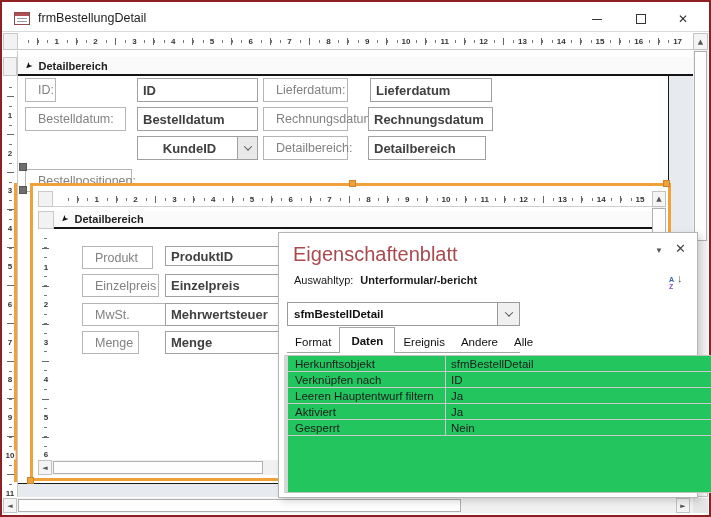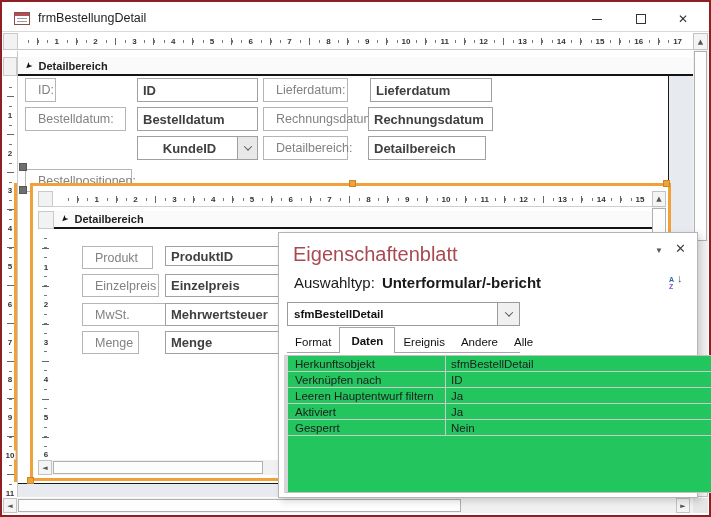--- a/index.html
+++ b/index.html
@@ -73,21 +73,21 @@
            font-family:"DejaVu Sans",sans-serif; font-size:7px; color:#555; }
   .sb-thumb{ background:#fdfdfd; border:1px solid #b0b0b0; }
   .z40{ z-index:40; } .z9{ z-index:9; }
 
   
   .panel{ left:278px; top:232px; width:420px; height:266px; background:#fff; border:1px solid #b5b5b5;
           box-shadow:3px 3px 7px rgba(0,0,0,.16); z-index:50; }
   .ps-title{ position:absolute; left:14px; top:10px; font-size:20px; color:#a84a50; }
   .ps-collapse{ position:absolute; left:376px; top:13px; font-size:8px; color:#555; }
   .ps-close{ position:absolute; left:396px; top:8px; font-size:13px; color:#444; }
-  .ps-seltype{ position:absolute; left:15px; top:41px; font-size:15px; color:#1a1a1a; }
+  .ps-seltype{ position:absolute; left:15px; top:41px; font-size:11px; color:#1a1a1a; }
   .ps-selval{ font-weight:bold; margin-left:7px; }
   .ps-sort{ position:absolute; left:390px; top:42px; width:22px; height:20px; font-size:7px; font-weight:bold; line-height:7px; }
   .ps-sort .az{ position:absolute; left:0; top:1px; }
   .ps-sort .a{ color:#2e64ad; display:block; } .ps-sort .z{ color:#8a4fd1; display:block; }
   .ps-sort .arr{ position:absolute; left:8px; top:0; font-size:11px; color:#555; font-weight:normal; }
   .ps-combo{ position:absolute; left:8px; top:69px; width:233px; height:24px; border:1px solid #9a9a9a;
              font-size:11.5px; font-weight:bold; color:#111; display:flex; align-items:center; padding-left:6px; }
   .ps-combo .combo-btn{ width:22px; background:#f0f0f0; border-left:1px solid #9a9a9a; }
   .tabs{ position:absolute; left:8px; top:97px; width:233px; height:23px; border-bottom:1px solid #a6a6a6; display:flex; align-items:flex-end; }
   .tab{ font-size:11.5px; color:#111; padding:0 8px; height:21px; display:flex; align-items:center; }

